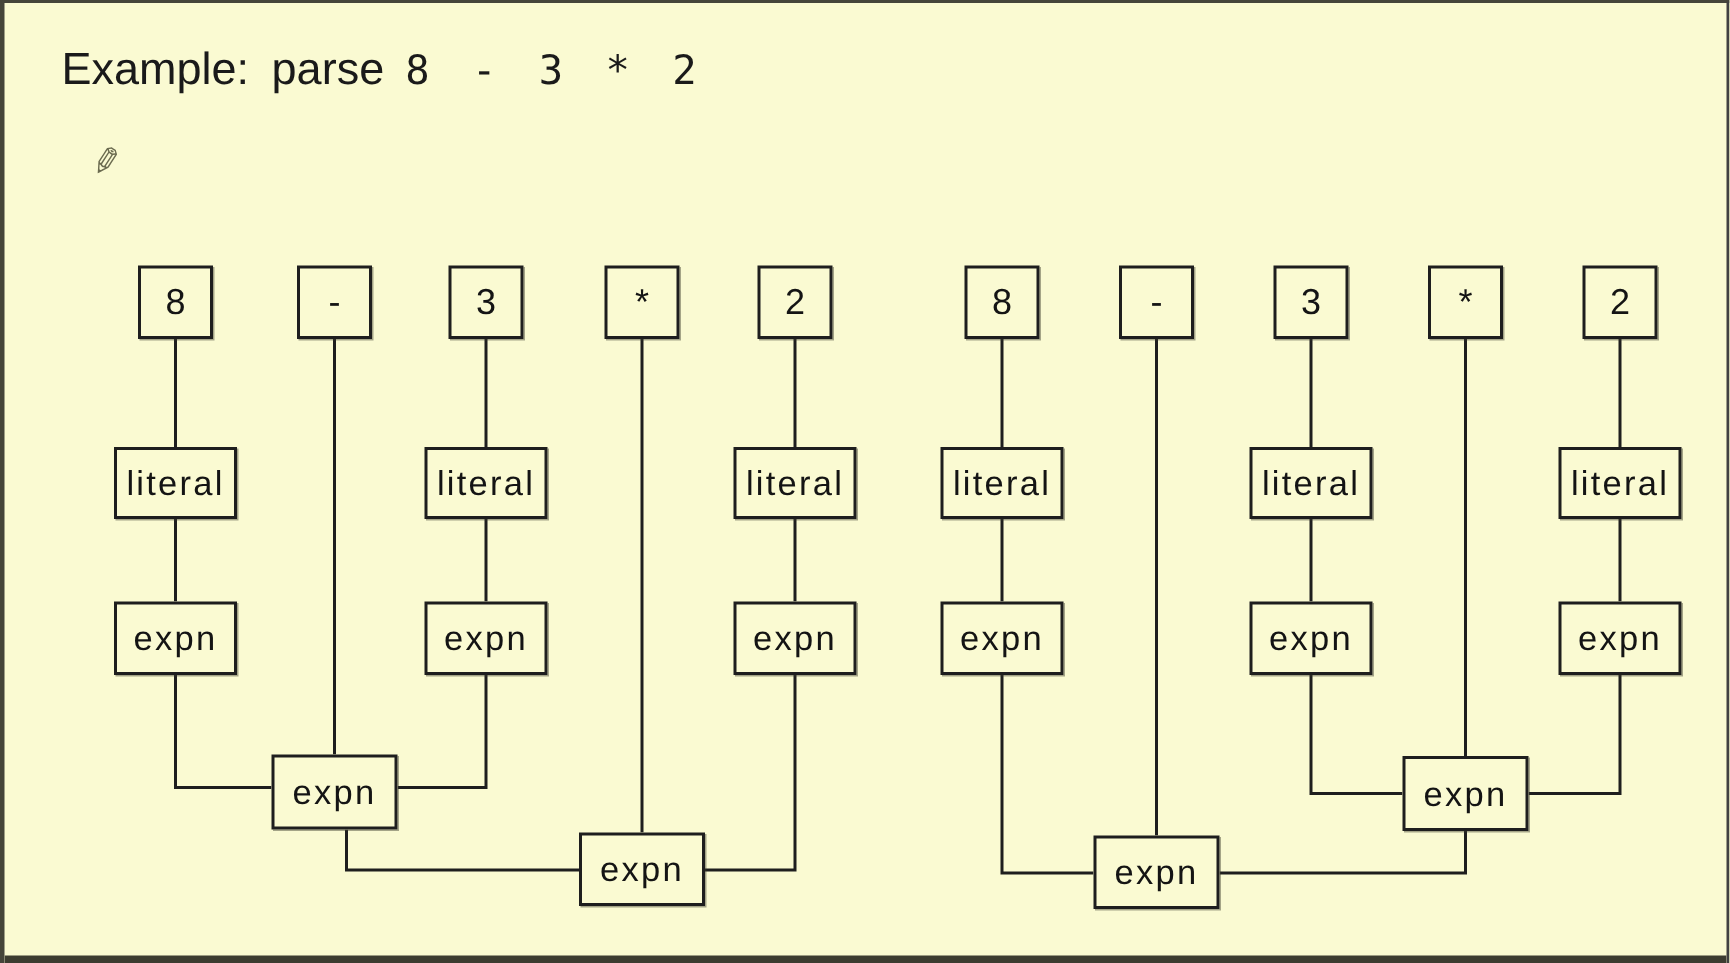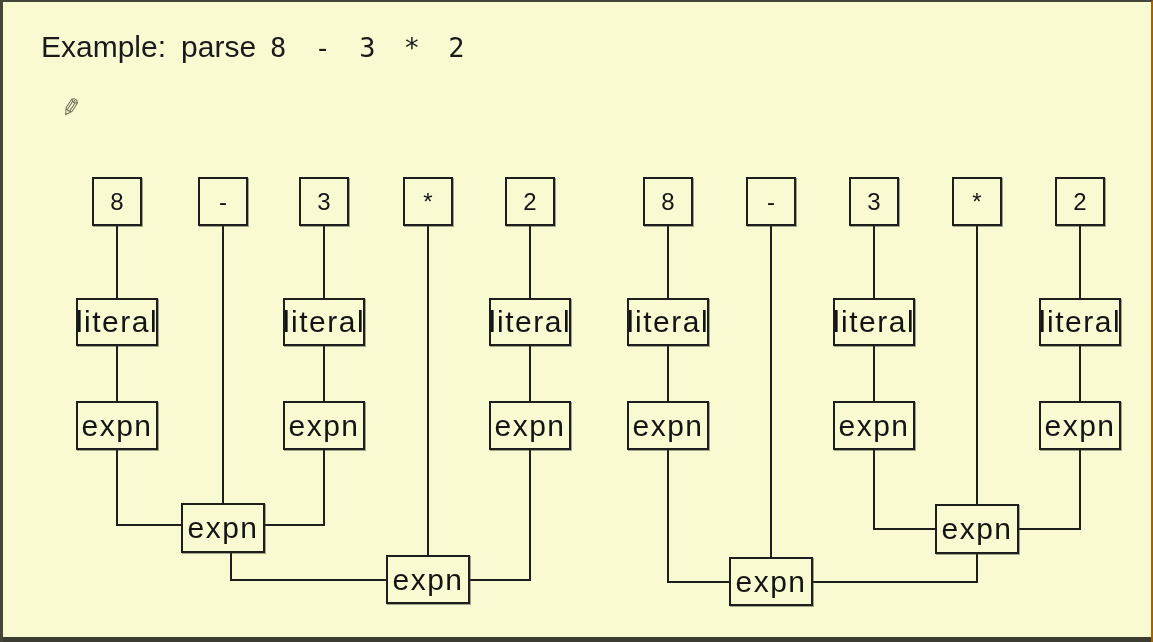--- a/index.html
+++ b/index.html
@@ -12,21 +12,21 @@
     font-family: "Liberation Sans", sans-serif;
   }
   .slide {
     position: relative;
     width: 1153px;
     height: 642px;
     box-sizing: border-box;
     background: #FAFAD2;
     border-top: 2px solid #45453a;
     border-left: 3px solid #45453a;
-    border-right: 2px solid #a16207;
+    border-right: 2px solid #404040;
     overflow: hidden;
   }
   .bottom-bar {
     position: absolute;
     left: 0;
     bottom: 0;
     width: 100%;
     height: 5px;
     background: #3c3c30;
   }
@@ -73,21 +73,21 @@
   .node {
     position: absolute;
     box-sizing: border-box;
     border: 2px solid #1e1e1e;
     background: #FAFAD2;
     box-shadow: 1px 1px 0 rgba(60,60,45,0.45);
     display: flex;
     align-items: center;
     justify-content: center;
     color: #141414;
-    font-size: 30px;
+    font-size: 23px;
     letter-spacing: 1.5px;
     line-height: 1;
   }
   .node.token {
     font-size: 24px;
     letter-spacing: 0;
   }
 </style>
 </head>
 <body>

